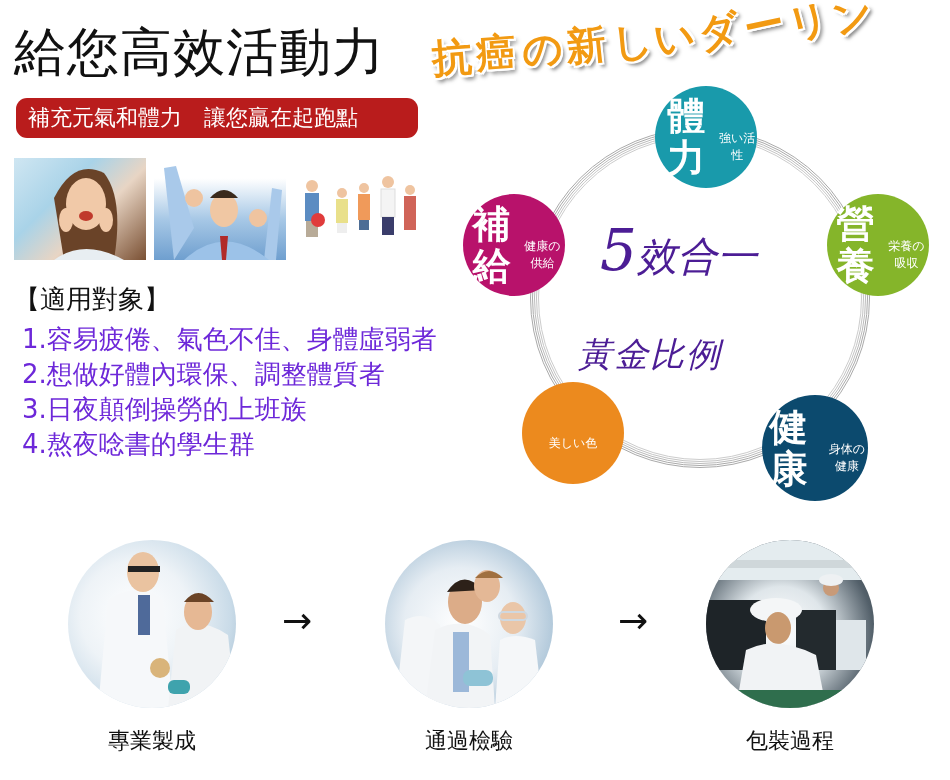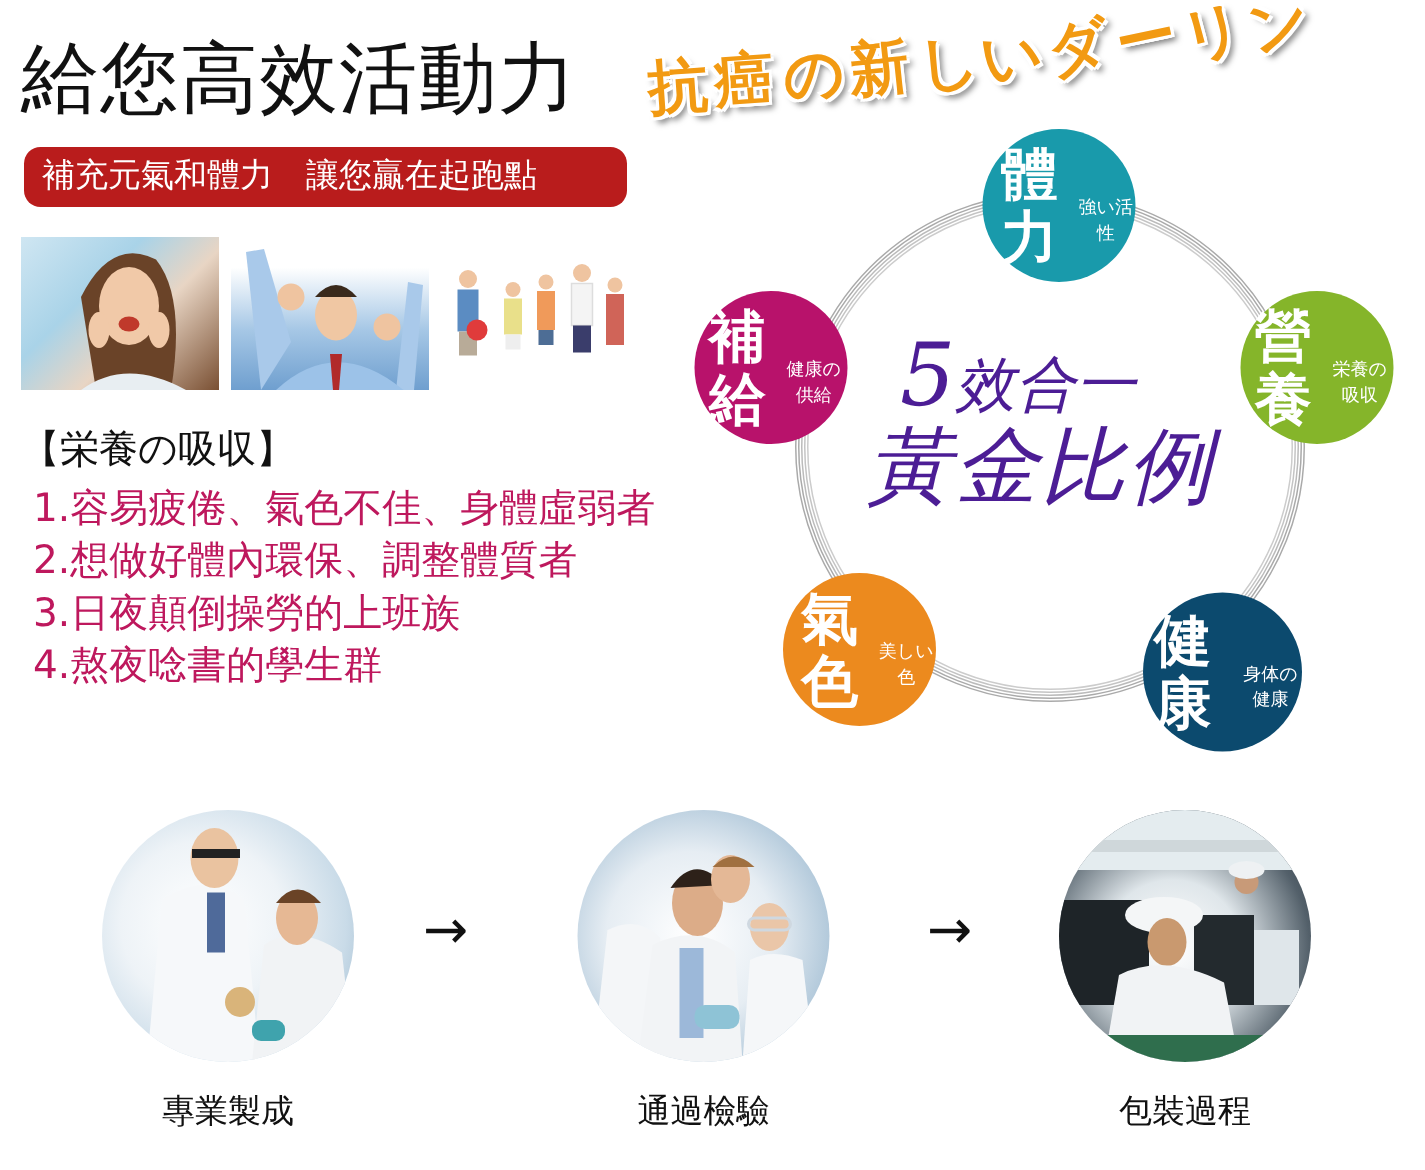--- a/index.html
+++ b/index.html
@@ -9,35 +9,35 @@
   .jp-title{left:432px;top:2px;width:520px;height:80px;}
   .jp-title span{position:absolute;font-size:40px;font-weight:bold;color:#f29a12;
     text-shadow:-2px -2px 0 #fff,2px -2px 0 #fff,-2px 2px 0 #fff,2px 2px 0 #fff,0 2px 0 #fff,0 -2px 0 #fff,3px 4px 4px rgba(0,0,0,.55);}
   .subtitle-pill{left:16px;top:98px;width:402px;height:40px;background:#b91c1c;border-radius:11px;color:#fff;font-size:22px;line-height:40px;padding-left:12px;box-sizing:border-box;white-space:pre;}
   .photo{top:158px;height:102px;overflow:hidden;}
   .ph1{left:14px;width:132px;background:linear-gradient(135deg,#cfe6f2 0%,#a9d3e8 35%,#e8d5c4 60%,#7a5033 100%);}
   .ph2{left:154px;width:132px;background:linear-gradient(180deg,#ffffff 0%,#ffffff 20%,#a7c8e6 60%,#6f9fcf 100%);}
   .ph3{left:292px;width:136px;background:#ffffff;}
   .target-heading{left:14px;top:282px;font-size:26px;color:#111;}
   .target-list{left:22px;top:322px;}
-  .target-list div{font-size:26px;line-height:35px;color:#be185d;white-space:nowrap;}
+  .target-list div{font-size:26px;line-height:35px;color:#6d28d9;white-space:nowrap;}
   .ring{left:530px;top:128px;width:340px;height:340px;border-radius:50%;}
   .ring .r{position:absolute;border-radius:50%;border:1px solid #aaa;}
   .bubble{border-radius:50%;color:#fff;text-align:center;display:flex;flex-direction:row;align-items:center;justify-content:center;}
   .bubble .big{font-size:38px;line-height:42px;font-weight:bold;}
   .bubble .small{font-size:12px;margin-top:20px;}
   .b1{left:655px;top:86px;width:102px;height:102px;background:#199aab;}
   .b2{left:463px;top:194px;width:102px;height:102px;background:#b8126b;}
   .b3{left:827px;top:194px;width:102px;height:102px;background:#85b52a;}
   .b4{left:522px;top:382px;width:102px;height:102px;background:#ec8a1e;}
   .b5{left:762px;top:395px;width:106px;height:106px;background:#0c4a6e;gap:11px;}
   .center-text{left:578px;top:224px;width:240px;font-family:"DejaVu Serif","Liberation Serif",serif;font-style:italic;color:#4c1d95;text-align:left;}
   .center-text .l1{font-size:40px;line-height:52px;padding-left:22px;}
   .center-text .l1 .five{font-size:58px;}
-  .center-text .l2{font-size:56px;line-height:58px;letter-spacing:2px;}
+  .center-text .l2{font-size:34px;line-height:58px;letter-spacing:2px;margin-top:43px;}
   .step{top:540px;width:168px;height:168px;border-radius:50%;overflow:hidden;}
   .s1{left:68px;background:radial-gradient(circle at 40% 45%,#ffffff 0%,#eef3f7 40%,#c9dbe8 70%,#8aa9c0 100%);}
   .s2{left:385px;background:radial-gradient(circle at 45% 50%,#ffffff 0%,#e6edf3 45%,#a8c2d6 80%,#4a5f73 100%);}
   .s3{left:706px;background:radial-gradient(circle at 45% 55%,#ffffff 0%,#dfe6ea 35%,#53606a 70%,#1e2a2e 100%);}
   .arrow{top:600px;font-size:36px;color:#111;}
   .step-label{top:726px;width:200px;text-align:center;font-size:22px;color:#111;}
 </style>
 </head>
 <body>
 
@@ -95,21 +95,21 @@
         <rect x="67" y="62" width="10" height="10" fill="#4d6d95"></rect>
       <circle cx="96" cy="24" r="6" fill="#efc4a0"></circle>
         <rect x="89" y="31" width="14" height="28" fill="#f4f4f4" stroke="#ddd"></rect>
         <rect x="90" y="59" width="12" height="18" fill="#3a3d6b"></rect>
       <circle cx="118" cy="32" r="5" fill="#efc4a0"></circle>
         <rect x="112" y="38" width="12" height="34" fill="#d06458"></rect>
     </g>
   </svg>
 </div>
 
-<div class="abs target-heading">【栄養の吸収】</div>
+<div class="abs target-heading">【適用對象】</div>
 <div class="abs target-list">
   <div>1.容易疲倦、氣色不佳、身體虛弱者</div>
   <div>2.想做好體內環保、調整體質者</div>
   <div>3.日夜顛倒操勞的上班族</div>
   <div>4.熬夜唸書的學生群</div>
 </div>
 
 <div class="abs ring">
   <div class="r" style="left:0;top:0;width:338px;height:338px;"></div>
   <div class="r" style="left:2px;top:2px;width:334px;height:334px;"></div>
@@ -129,21 +129,20 @@
 </div>
 <div class="abs bubble b2">
   <div class="big">補給</div>
   <div class="small">健康の供給</div>
 </div>
 <div class="abs bubble b3">
   <div class="big">營養</div>
   <div class="small">栄養の吸収</div>
 </div>
 <div class="abs bubble b4">
-  <div class="big">氣色</div>
   <div class="small">美しい色</div>
 </div>
 <div class="abs bubble b5">
   <div class="big">健康</div>
   <div class="small">身体の健康</div>
 </div>
 
 <div class="abs step s1">
   <svg width="168" height="168" viewBox="0 0 168 168">
     <path d="M30 168 L40 60 Q70 40 95 60 L105 168 Z" fill="#f6f8fa"></path>

